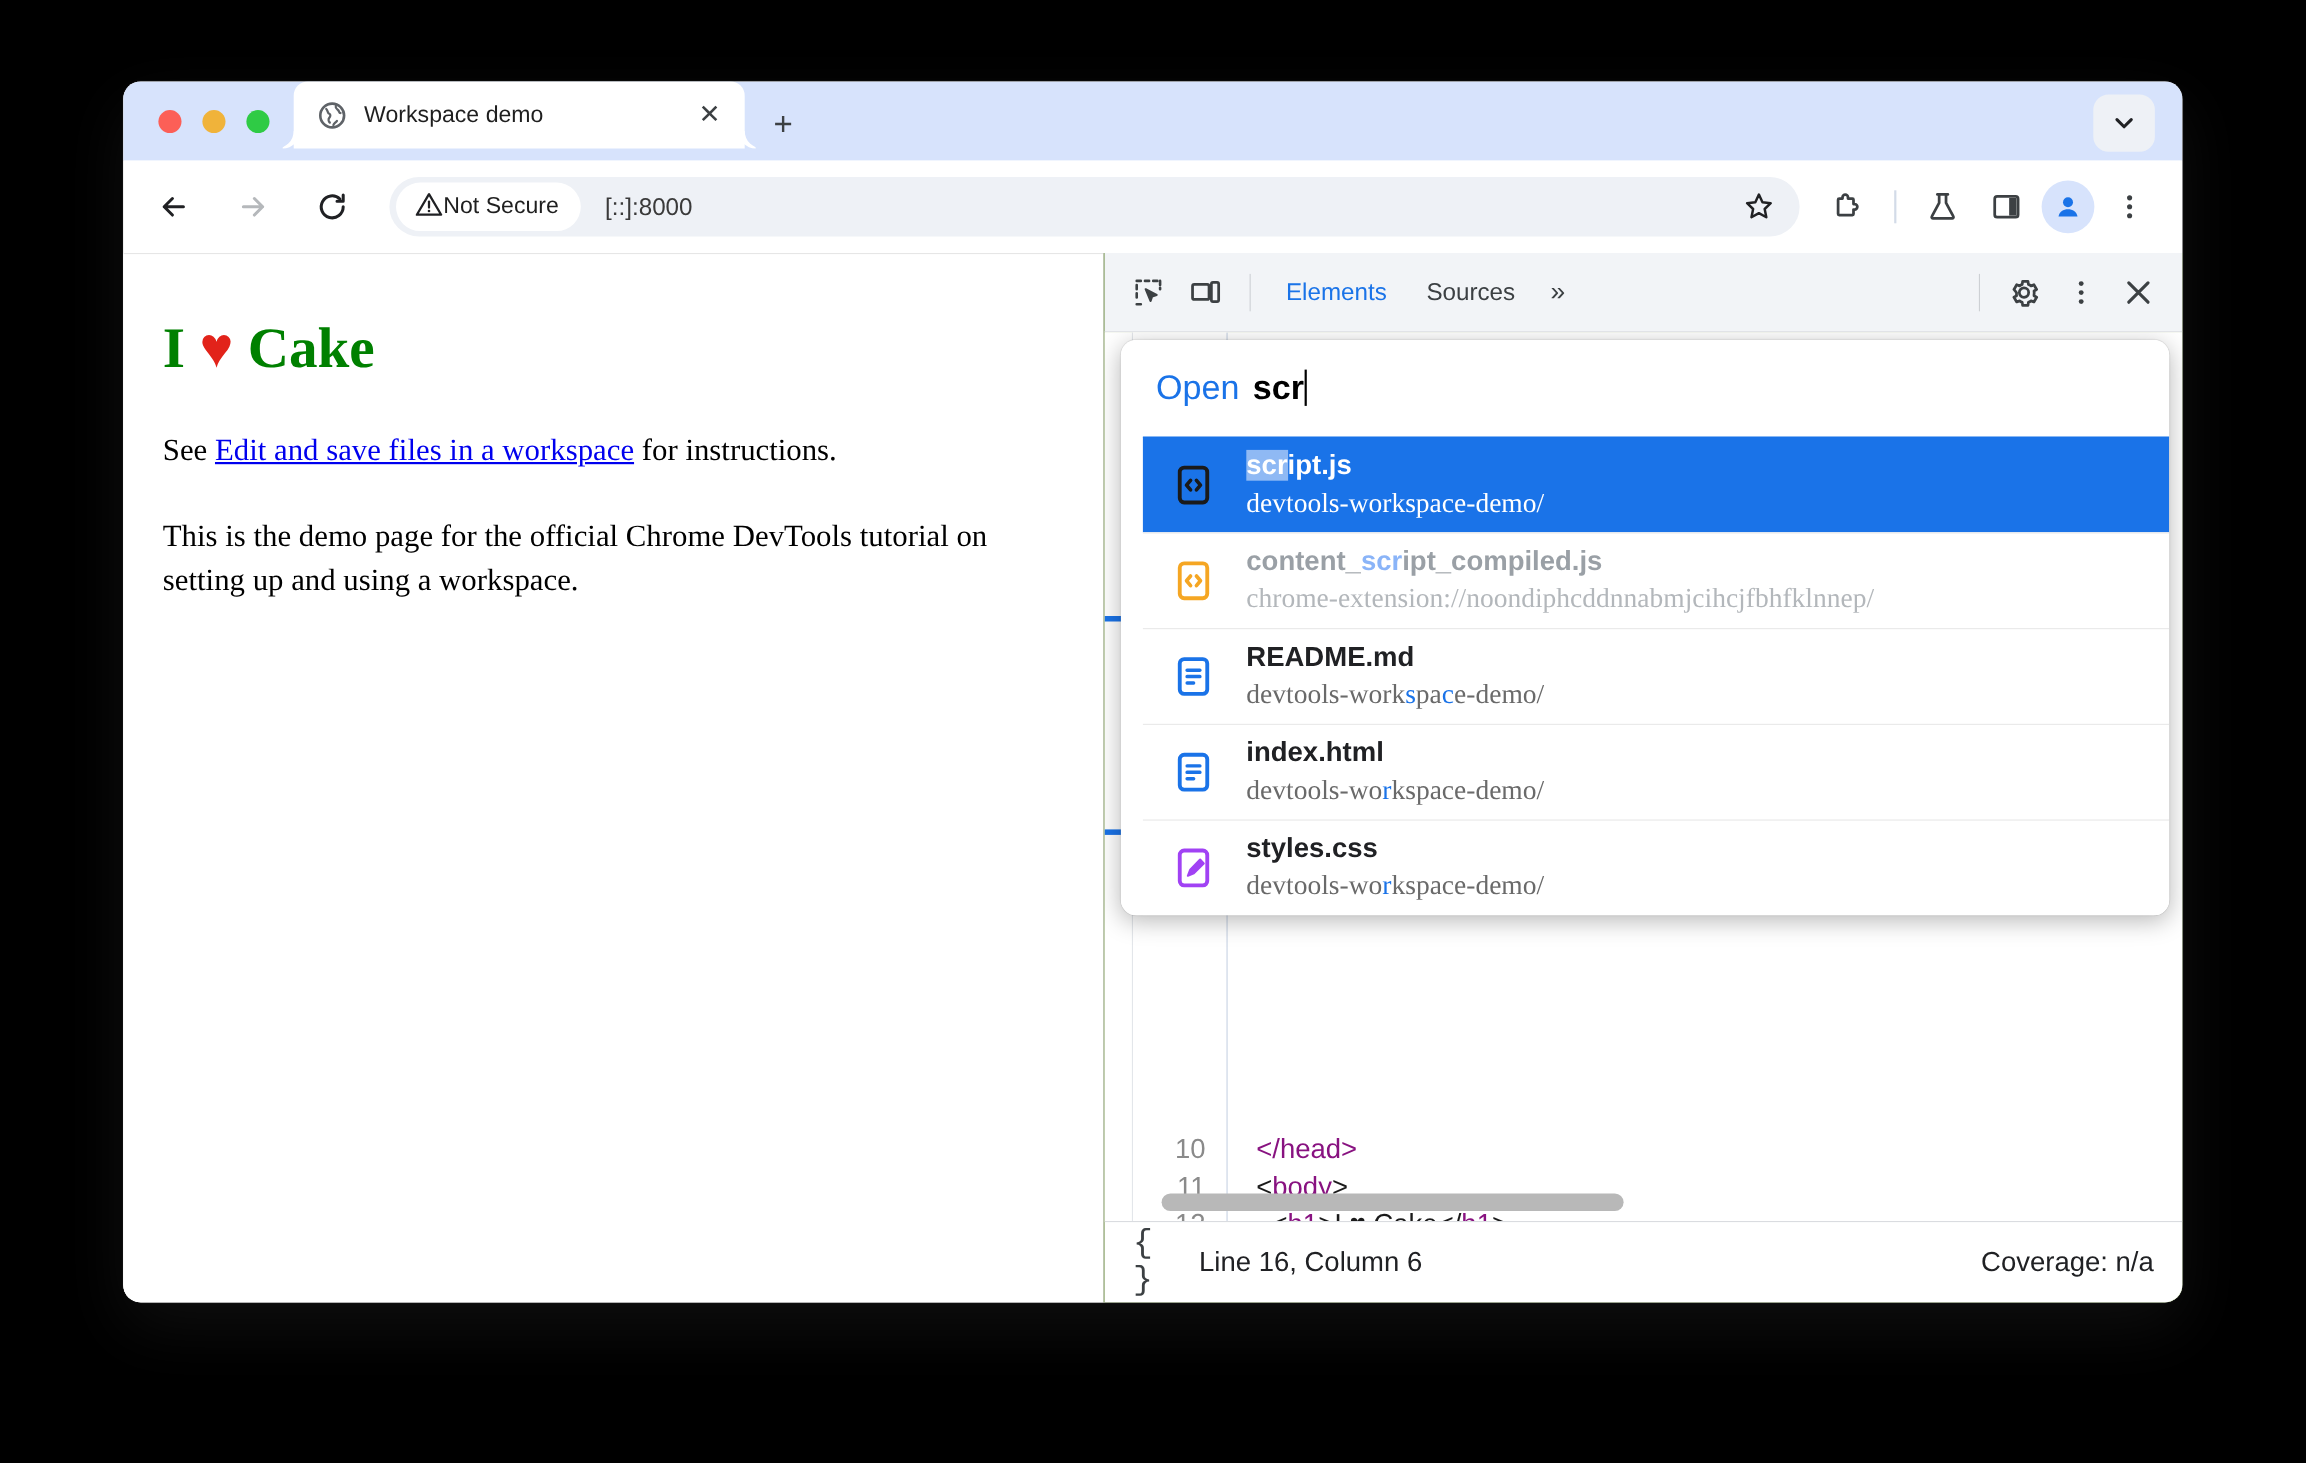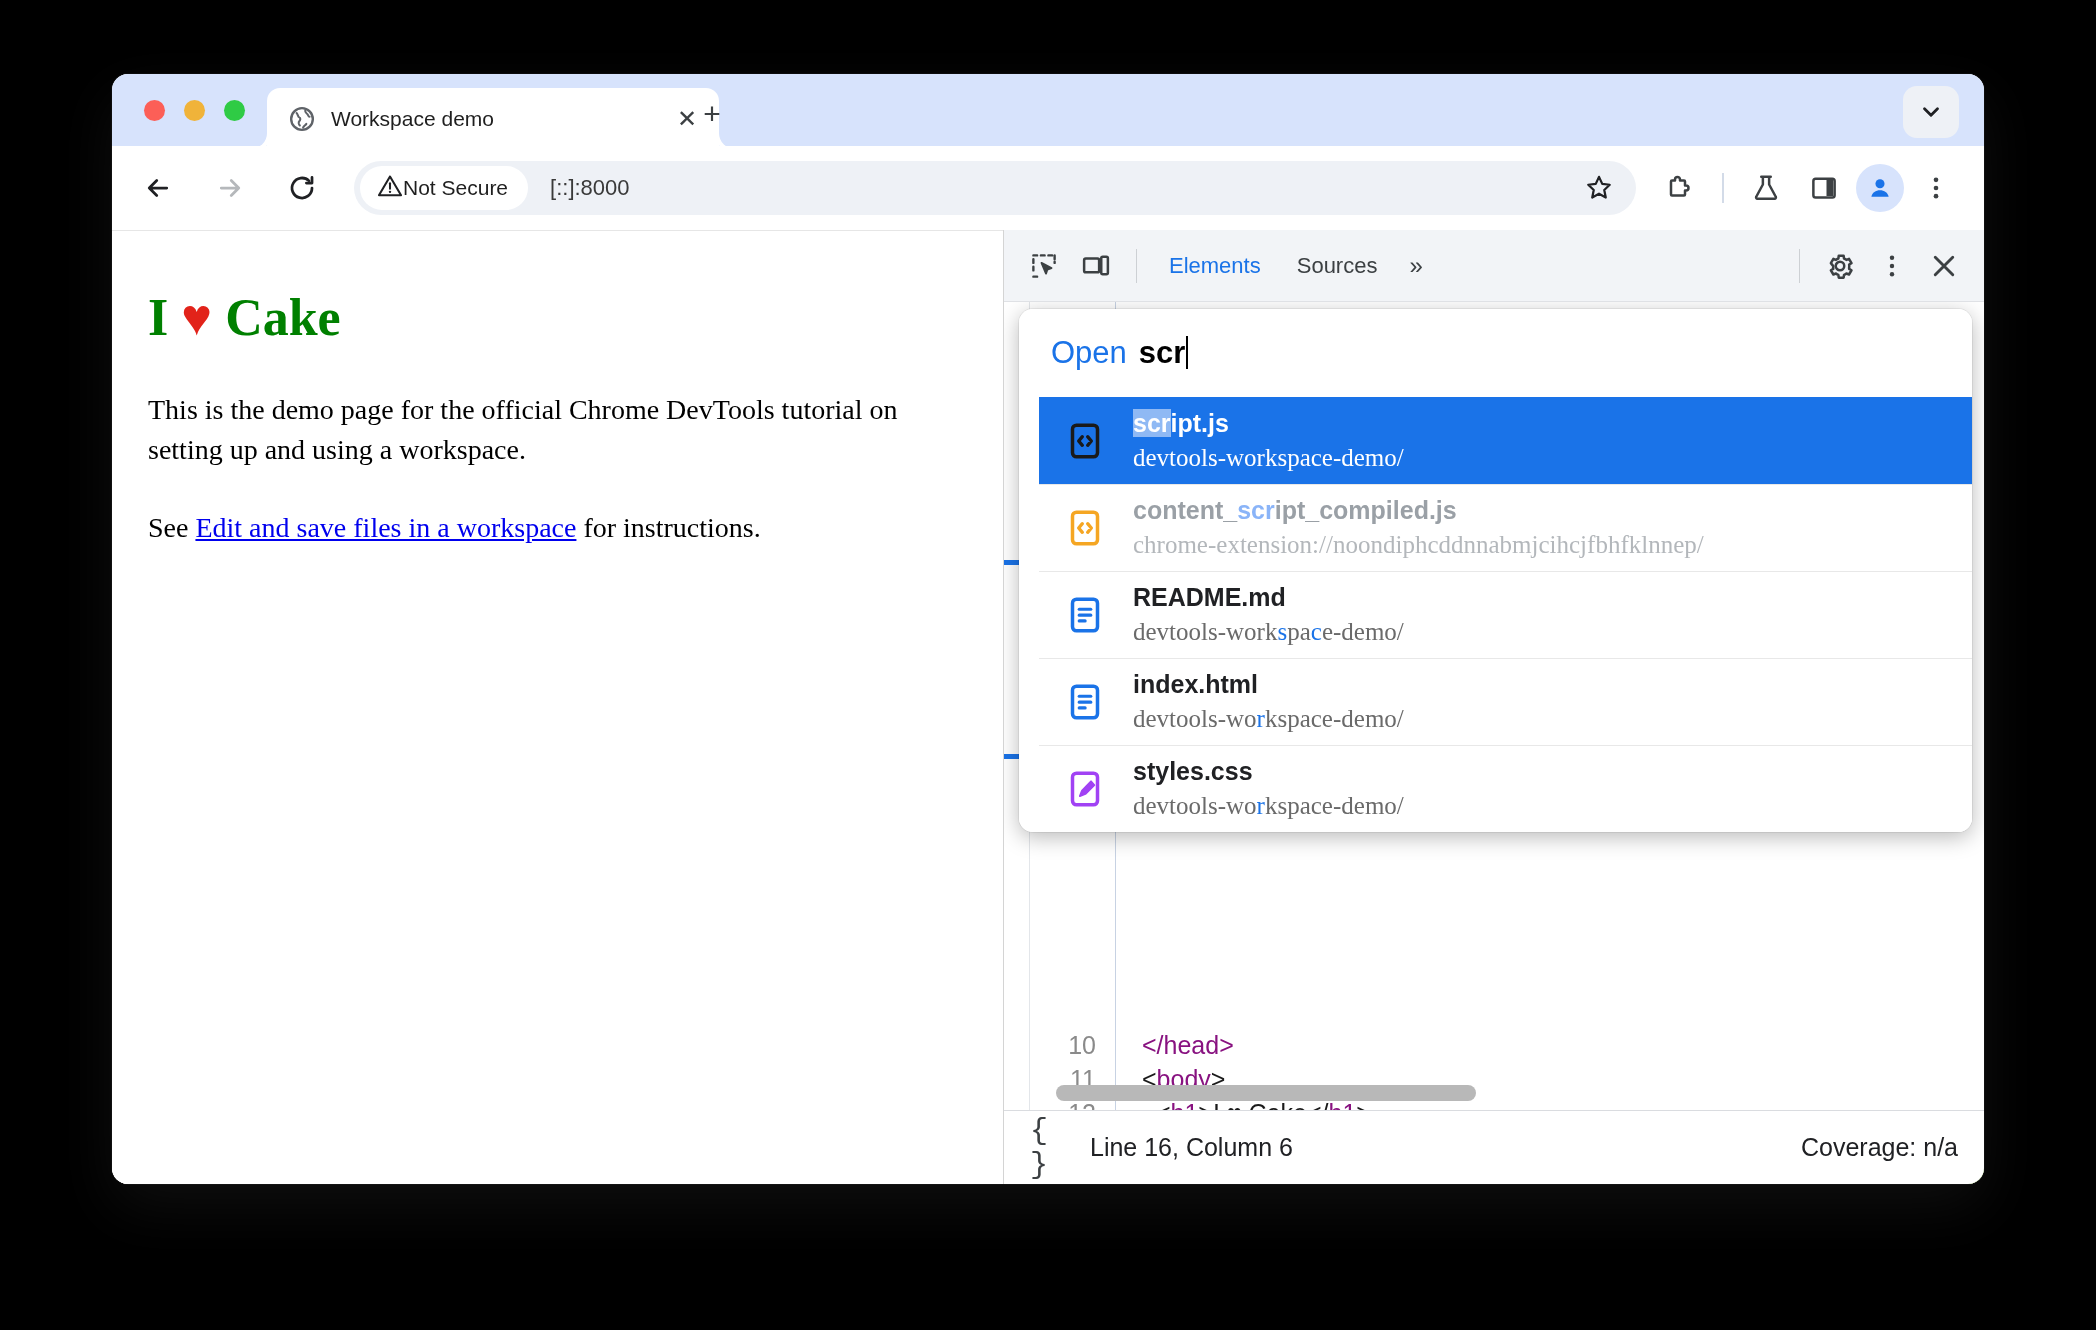--- a/index.html
+++ b/index.html
@@ -37,22 +37,22 @@
     left: 32px; top: 26px;
     display: flex; gap: 19px;
   }
   .light { width: 21px; height: 21px; border-radius: 50%; }
   .light.red   { background: #fc5f57; }
   .light.amber { background: #f0b33a; }
   .light.green { background: #2fcb45; }
 
   #tab-active {
     position: absolute;
-    left: 155px; top: 14px;
-    width: 452px; height: 61px;
+    left: 155px; top: 0;
+    width: 410px; height: 61px;
     background: #ffffff;
     border-radius: 13px 13px 0 0;
     display: flex; align-items: center;
   }
   #tab-active::before,
   #tab-active::after {
     content: "";
     position: absolute; bottom: 0;
     width: 16px; height: 16px;
     background: transparent;
@@ -536,24 +536,24 @@
       </div>
     </div>
   </div>
 
   <div id="window-body">
 
     <div id="page-viewport">
       <h1 id="page-heading">
         <span>I </span><span class="heart">♥</span><span> Cake</span>
       </h1>
-      <p id="page-paragraph-1">This is the demo page for the official Chrome DevTools tutorial on setting up and using a workspace.</p>
       <p id="page-paragraph-2">
         <span>See </span><a id="workspace-link" href="#">Edit and save files in a workspace</a><span> for instructions.</span>
       </p>
+      <p id="page-paragraph-1">This is the demo page for the official Chrome DevTools tutorial on setting up and using a workspace.</p>
     </div>
 
     <div id="devtools">
 
       <div id="devtools-topbar">
         <div class="dt-icon-btn">
           <svg viewBox="0 0 24 24" width="30" height="30">
             <path d="M3.5 3.5h3M9.5 3.5h3M15.5 3.5h3M3.5 9.5v-3M3.5 15.5v-3M20.5 6.5v-3M3.5 20.5h3M20.5 9.5v-1" fill="none" stroke="#3c4043" stroke-width="1.9" stroke-linecap="round"></path>
             <path d="M10 9.5l8 4.2-3.3 1.1-1.1 3.3z" fill="#3c4043" stroke="#3c4043" stroke-width="1.5" stroke-linejoin="round"></path>
           </svg>

